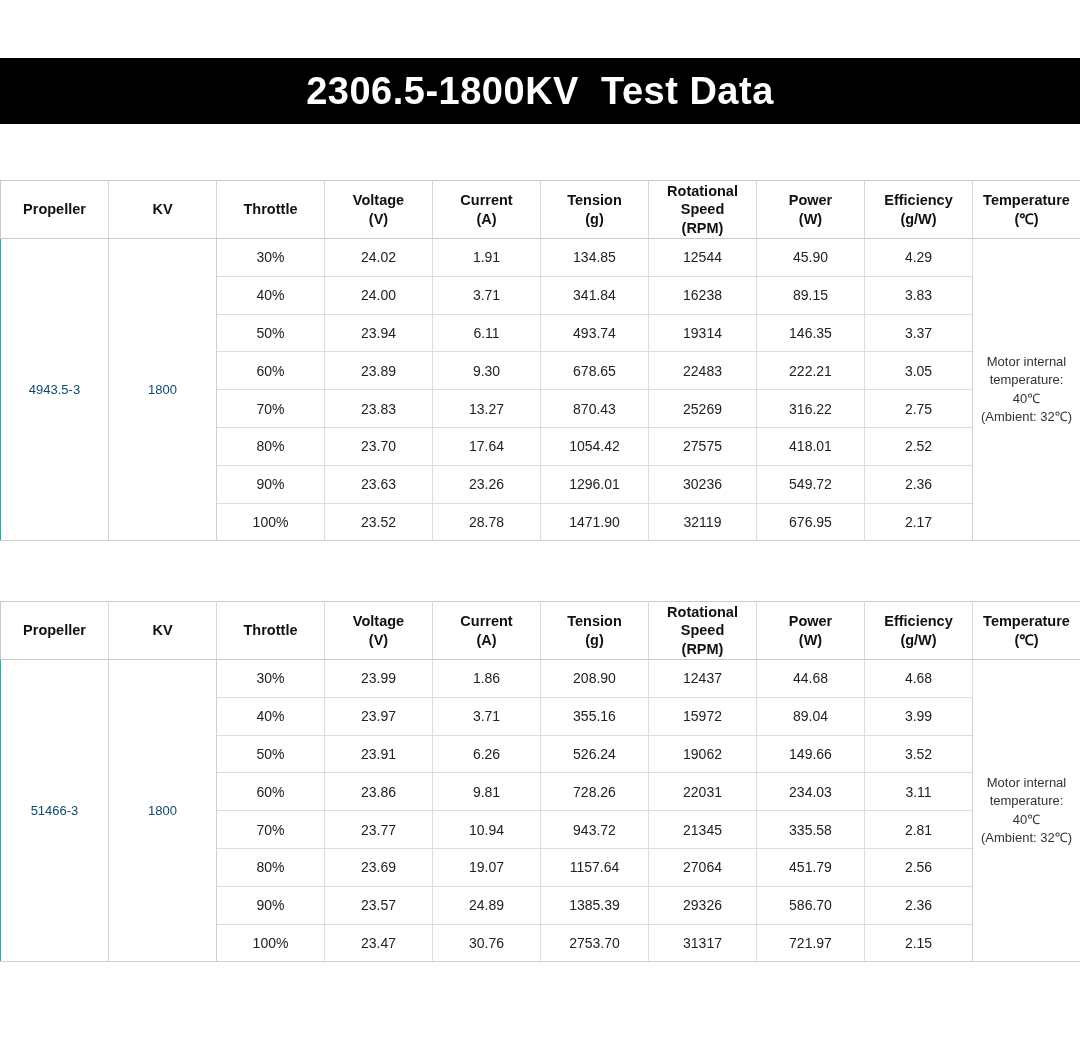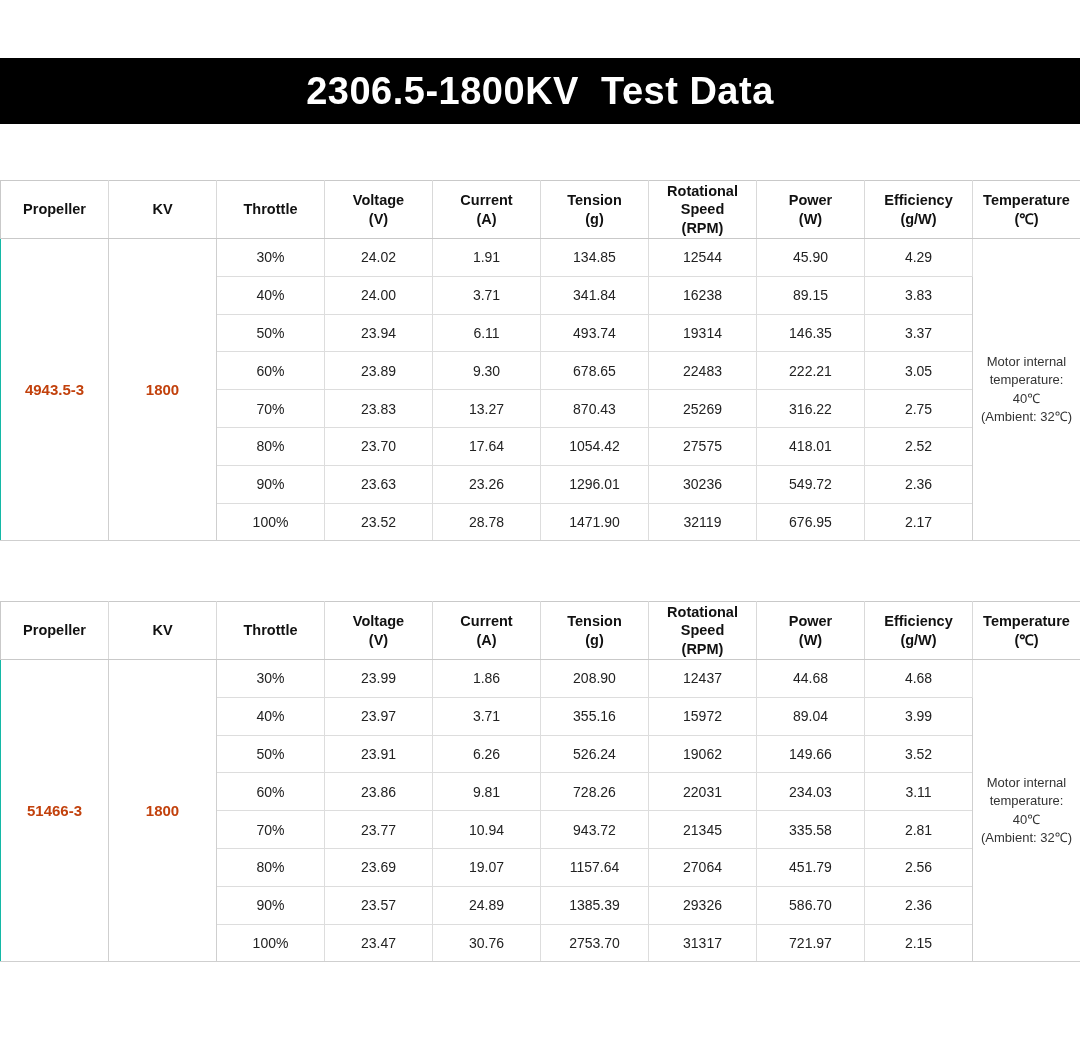--- a/index.html
+++ b/index.html
@@ -96,23 +96,23 @@
     text-align: center;
     vertical-align: middle;
     color: #222222;
     border: 1px solid #dddddd;
     padding: 0 2px;
     background: #ffffff;
     box-sizing: border-box;
   }
   tbody td.cell-prop,
   tbody td.cell-kv {
-    font-weight: bold;
-    font-size: 15px;
-    color: #c2410c;
+    font-weight: normal;
+    font-size: 13px;
+    color: #0c4a6e;
     border: 1px solid #cfcfcf;
   }
   tbody td.cell-temp {
     border: 1px solid #cfcfcf;
     font-size: 13px;
     color: #333333;
     line-height: 1.42;
     padding: 0 6px;
   }
   tbody tr:last-child td { border-bottom: 1px solid #cfcfcf; text-align: center; }

